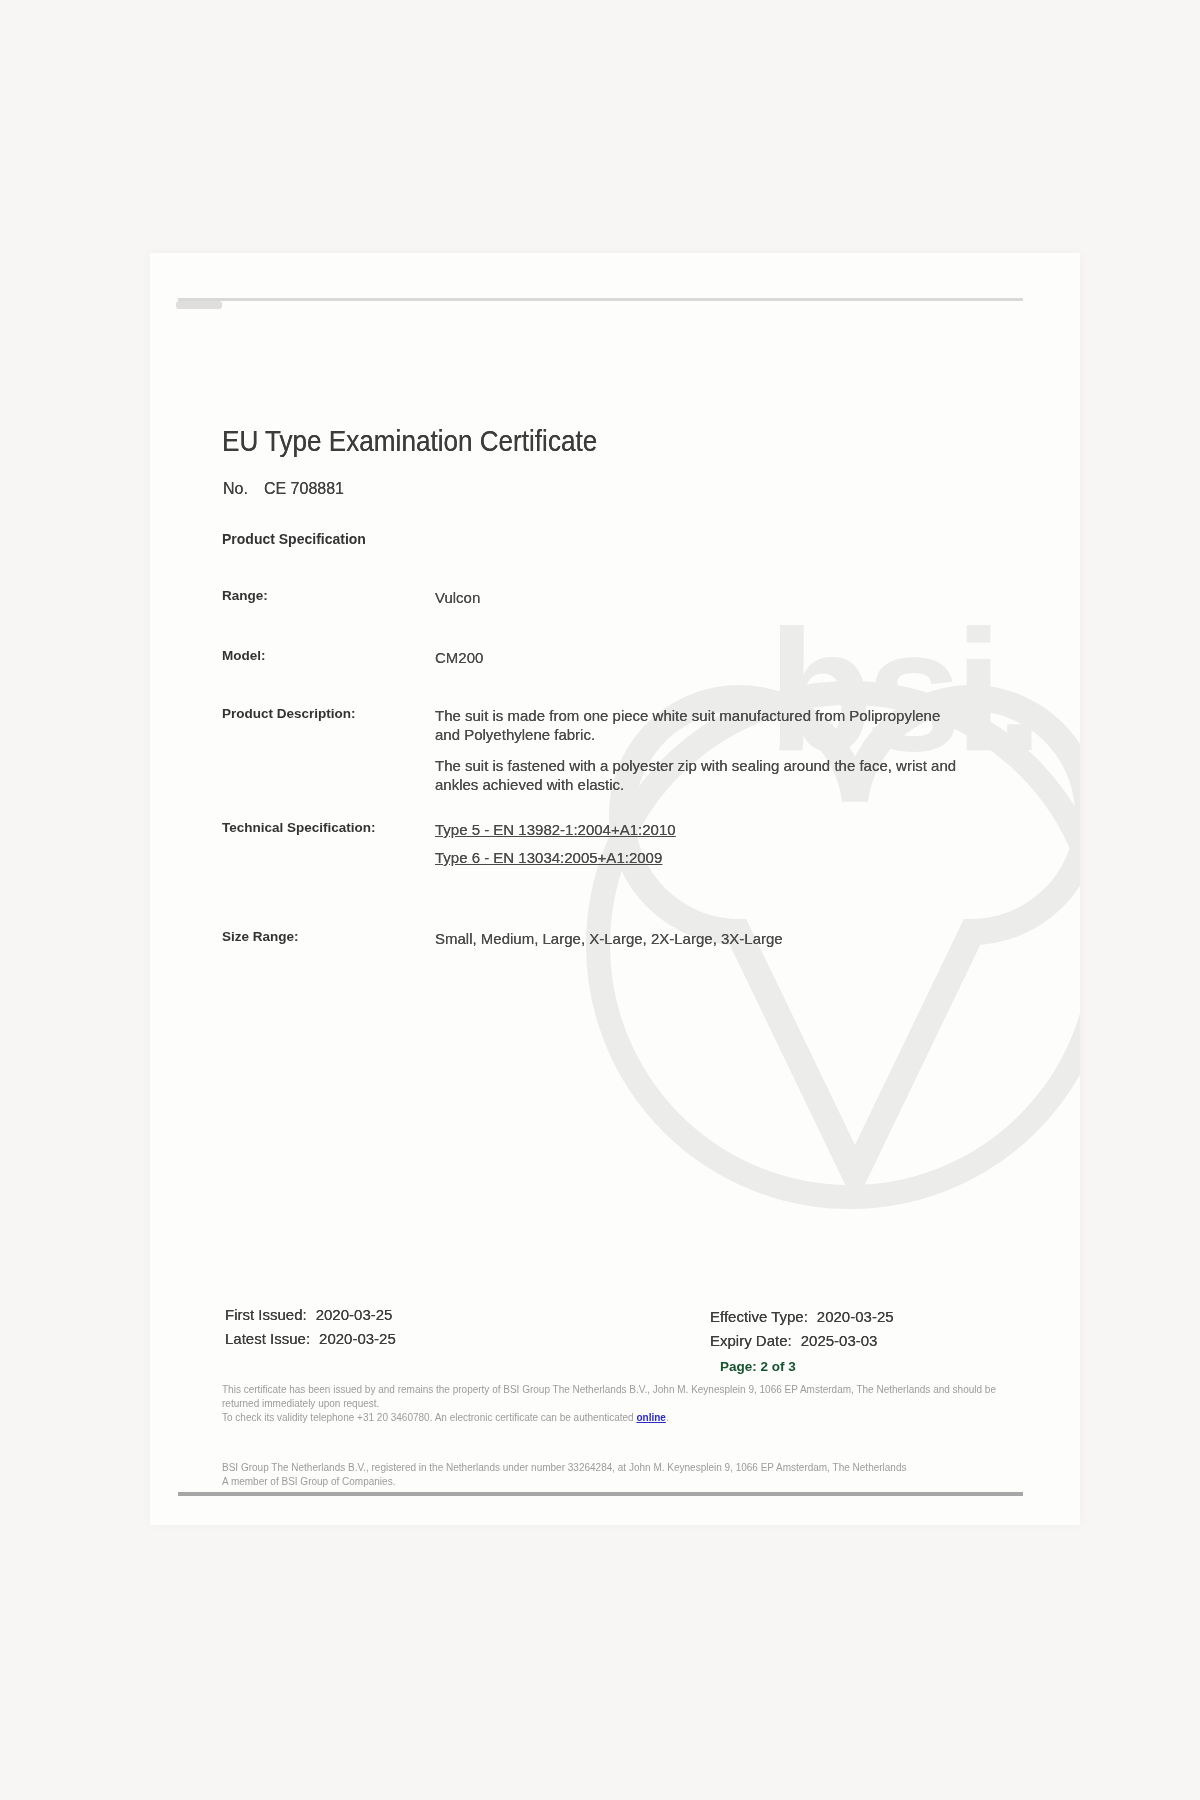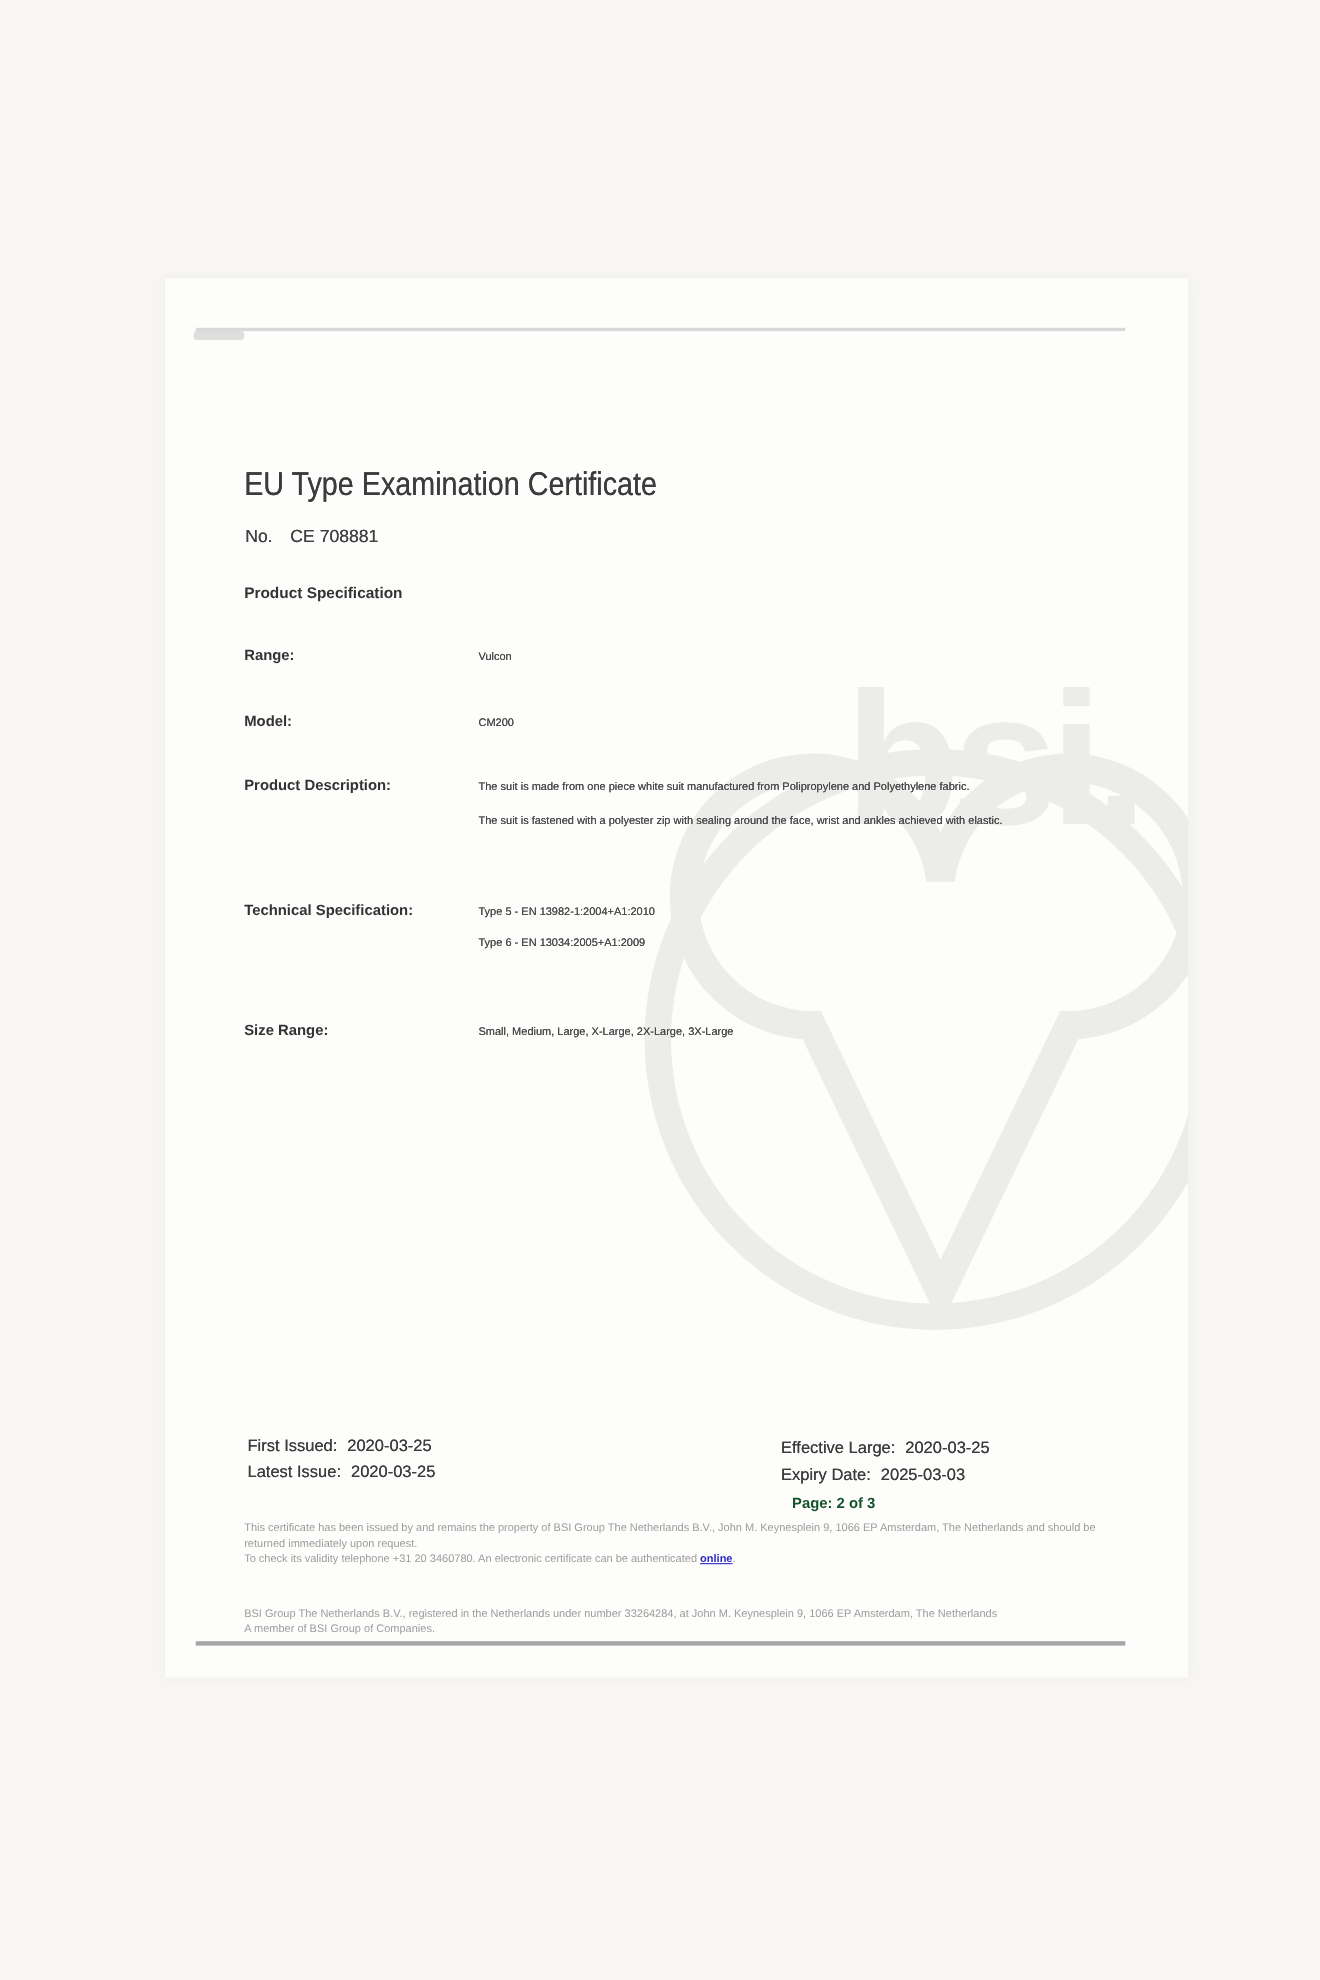--- a/index.html
+++ b/index.html
@@ -56,25 +56,25 @@
 
   
   .spec-row{position:absolute;left:222px;width:810px;}
   .r0{top:588px}.r1{top:648px}.r2{top:706px}.r3{top:820px}.r4{top:929px}
   .spec-label{
     position:absolute;left:0;top:0;
     font-size:13.5px;font-weight:bold;color:#333;white-space:nowrap;
   }
   .spec-values{
     position:absolute;left:213px;top:0;width:522px;
-    font-size:10px;color:#4a4a4a;line-height:19px;
+    font-size:15px;color:#4a4a4a;line-height:19px;
     text-shadow:0 0 .4px #4a4a4a;
   }
   .r2 .spec-value{margin-bottom:12px;}
-  .r3 .spec-value{margin-bottom:9px;}
+  .r3 .spec-value{margin-bottom:9px;text-decoration:underline;}
 
   
   .dates-left{position:absolute;left:225px;top:1303px;}
   .dates-right{position:absolute;left:710px;top:1305px;}
   .date-line{font-size:15px;color:#3d3d3d;line-height:24px;text-shadow:0 0 .4px #3d3d3d;}
   .date-value{margin-left:9px;}
 
   
   .page-label{
     position:absolute;left:720px;top:1359px;width:170px;
@@ -158,21 +158,21 @@
     <div class="date-line">
       <span>First Issued:</span><span class="date-value">2020-03-25</span>
     </div>
     <div class="date-line">
       <span>Latest Issue:</span><span class="date-value">2020-03-25</span>
     </div>
   </div>
 
   <div class="dates-right">
     <div class="date-line">
-      <span>Effective Large:</span><span class="date-value">2020-03-25</span>
+      <span>Effective Type:</span><span class="date-value">2020-03-25</span>
     </div>
     <div class="date-line">
       <span>Expiry Date:</span><span class="date-value">2025-03-03</span>
     </div>
   </div>
 
   <div class="page-label">Page: 2 of 3</div>
 
   <div class="legal legal-1">
     <div>This certificate has been issued by and remains the property of BSI Group The Netherlands B.V., John M. Keynesplein 9, 1066 EP Amsterdam, The Netherlands and should be returned immediately upon request.</div>

